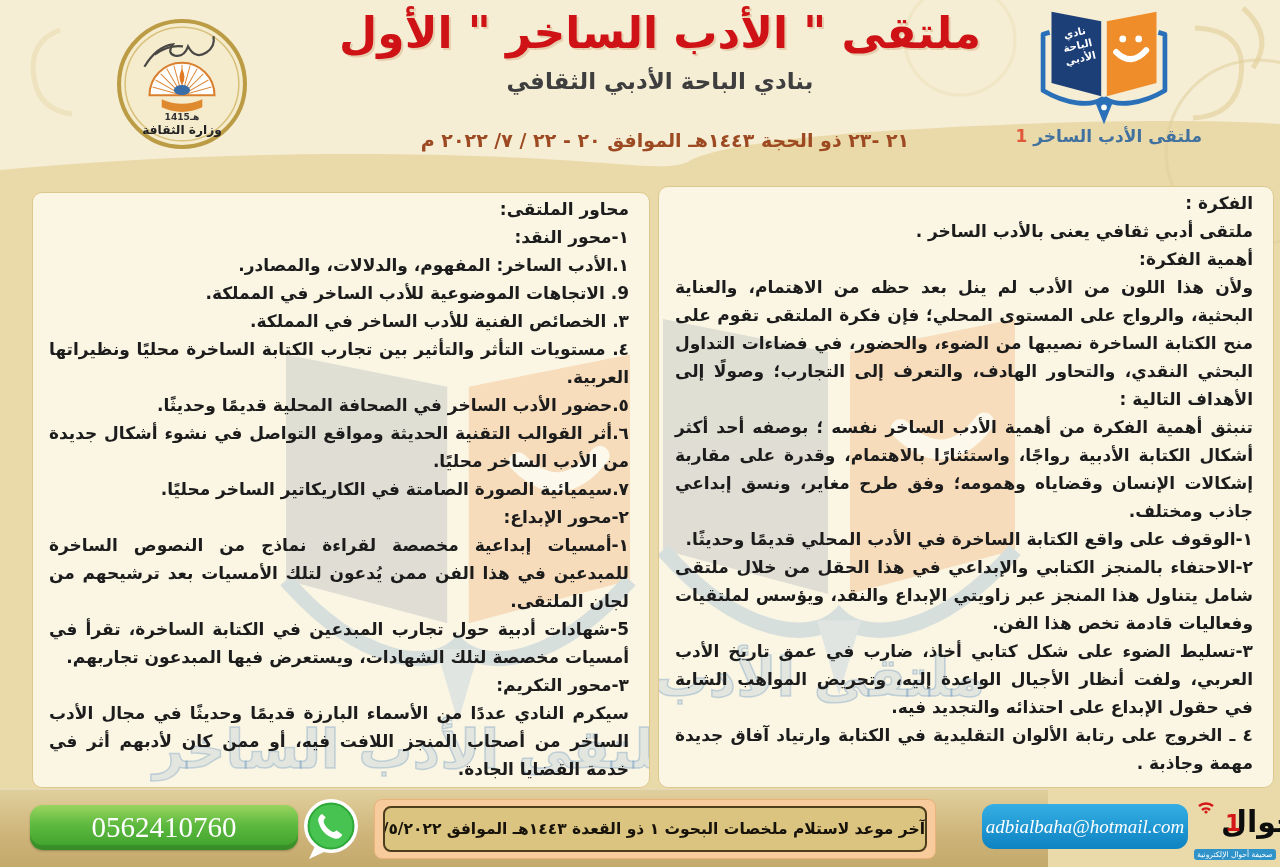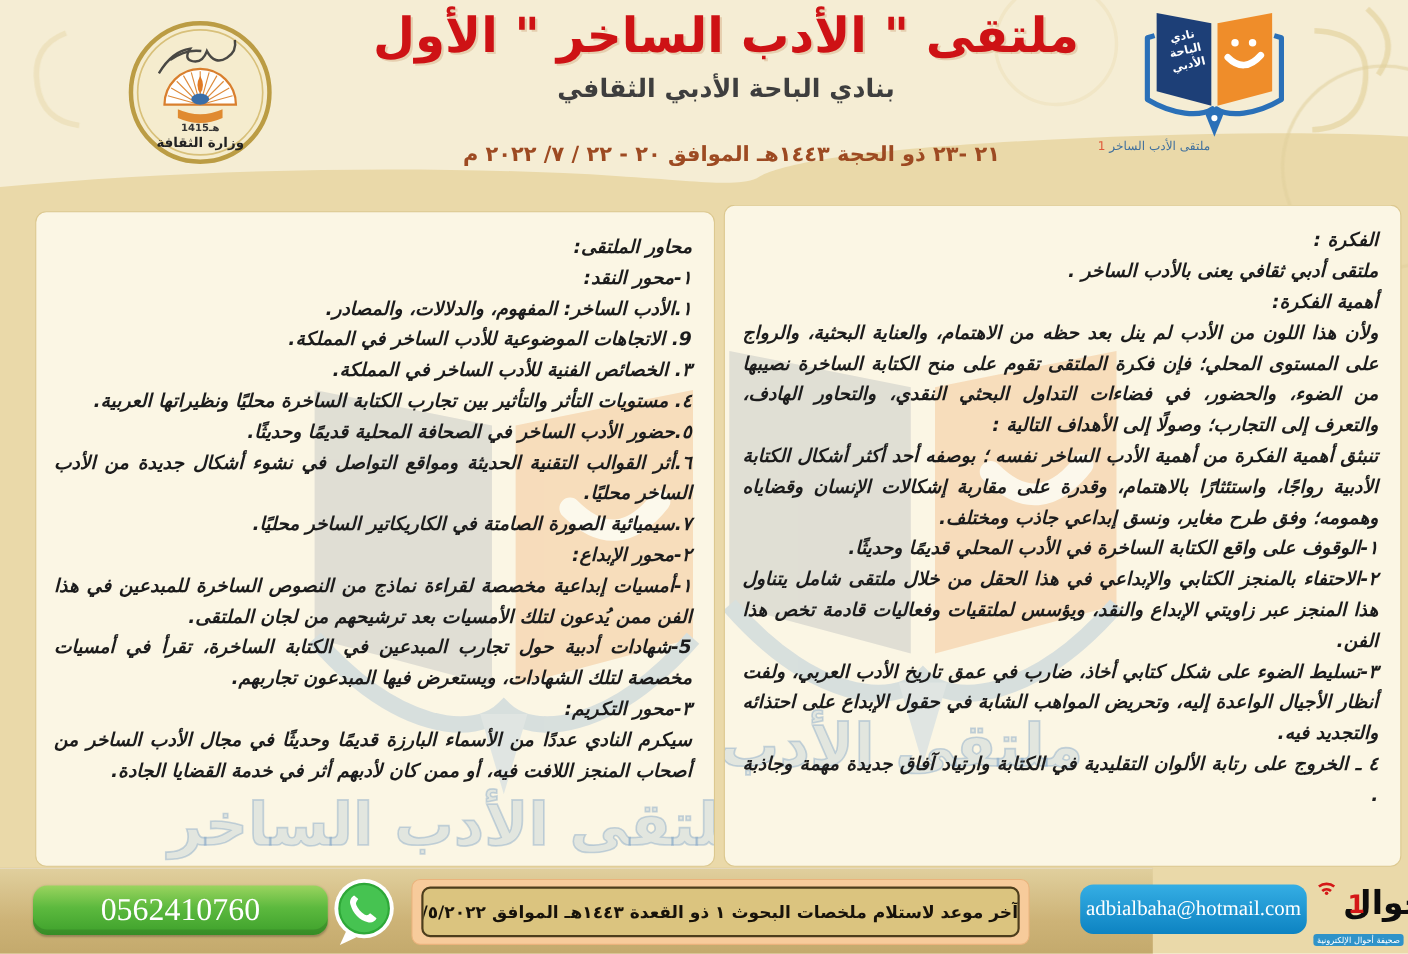--- a/index.html
+++ b/index.html
@@ -10,29 +10,29 @@
   .bg-svg{position:absolute;left:0;top:0;width:1280px;height:867px;}
 
   
   .emblem{position:absolute;left:116px;top:18px;width:132px;height:132px;}
   .title-block{position:absolute;left:330px;top:6px;width:660px;text-align:center;direction:rtl;}
   .forum-title{font-size:44px;line-height:54px;font-weight:bold;color:#ce1215;text-shadow:2px 2px 0 rgba(190,130,80,.28);}
   .forum-subtitle{margin-top:8px;font-size:23px;line-height:26px;font-weight:bold;color:#3e3e3e;}
   .date-line{position:absolute;left:300px;top:129px;width:730px;text-align:center;direction:rtl;
              font-size:19px;font-weight:bold;color:#9d4a22;}
   .club-logo{position:absolute;left:1028px;top:8px;width:152px;height:120px;}
-  .club-caption{position:absolute;left:998px;top:126px;width:204px;text-align:left;direction:rtl;
-                font-size:11px;font-weight:normal;color:#41719e;}
+  .club-caption{position:absolute;left:998px;top:126px;width:204px;text-align:right;direction:rtl;
+                font-size:17px;font-weight:bold;color:#41719e;}
   .club-caption .num{color:#e0593a;}
 
   
   .panel{position:absolute;background:#fbf6e4;border:1px solid #dcc88f;border-radius:10px;overflow:hidden;}
   .axes-panel{left:32px;top:192px;width:616px;height:594px;}
   .idea-panel{left:658px;top:186px;width:614px;height:600px;}
-  .panel .inner{position:relative;z-index:2;padding:18px 20px 0 16px;direction:rtl;text-align:justify;font-style:italic;}
+  .panel .inner{position:relative;z-index:2;padding:2px 20px 0 16px;direction:rtl;text-align:justify;}
   .panel p{margin:0;font-size:17px;line-height:28px;font-weight:bold;color:#1c1c1c;}
   .h-green{margin:2px 0 0 0;font-size:19px;line-height:30px;font-weight:bold;color:#3aa33c;}
   .h-blue{margin:8px 0 0 0;font-size:19px;line-height:30px;font-weight:bold;color:#2d55a5;}
   .sub-green{margin:2px 0 0 0;font-size:18px;line-height:28px;font-weight:bold;color:#3aa33c;}
 
   .wm-book{position:absolute;z-index:1;opacity:.32;}
   .wm-text{position:absolute;z-index:1;font-size:54px;font-weight:bold;direction:rtl;white-space:nowrap;
            color:rgba(130,168,205,.20);-webkit-text-stroke:1.5px rgba(115,155,195,.38);}
   .axes-panel .wm-book{left:210px;top:150px;}
   .axes-panel .wm-text{left:120px;bottom:6px;}
@@ -48,21 +48,21 @@
           box-shadow:inset 0 -5px 0 rgba(0,0,0,.12), 0 1px 2px rgba(0,0,0,.25);
           color:#fff;font-family:"Liberation Serif",serif;font-size:29px;line-height:45px;text-align:center;}
   .whatsapp{position:absolute;left:299px;top:6px;width:64px;height:66px;}
   .deadline-outer{position:absolute;left:374px;top:9px;width:562px;height:60px;background:#f7cb9b;
           border:1px solid #eab37c;border-radius:8px;box-sizing:border-box;}
   .deadline-inner{position:absolute;left:8px;right:8px;top:6px;bottom:6px;background:#dbc47f;
           border:2px solid #4c3d1c;border-radius:8px;direction:rtl;text-align:center;
           font-size:15.5px;font-weight:bold;color:#17120a;line-height:42px;white-space:nowrap;overflow:hidden;}
   .email-button{position:absolute;left:982px;top:14px;width:206px;height:45px;border-radius:12px;
           background:linear-gradient(180deg,#35aee4 0%,#0d83c2 100%);
-          color:#fff;font-family:"Liberation Serif",serif;font-size:19px;line-height:45px;text-align:center;}
+          color:#fff;font-family:"Liberation Serif",serif;font-size:19px;line-height:45px;text-align:center;font-style:italic;}
   .ahwal{position:absolute;left:1194px;top:6px;width:82px;height:66px;}
   .ahwal-name{position:absolute;left:0;top:8px;width:82px;text-align:left;direction:rtl;
           font-size:30px;line-height:36px;font-weight:bold;color:#0d0d0d;margin-left:32px;}
   .ahwal-one{position:absolute;left:31px;top:14px;color:#d41717;font-size:23px;font-weight:bold;z-index:3;}
   .ahwal-signal{position:absolute;left:2px;top:0;}
   .ahwal-tagline{position:absolute;left:0;bottom:2px;width:82px;background:#2f93c9;color:#fff;
           font-size:7.5px;line-height:11px;border-radius:3px;text-align:center;direction:rtl;}
 </style>
 </head>
 <body>

